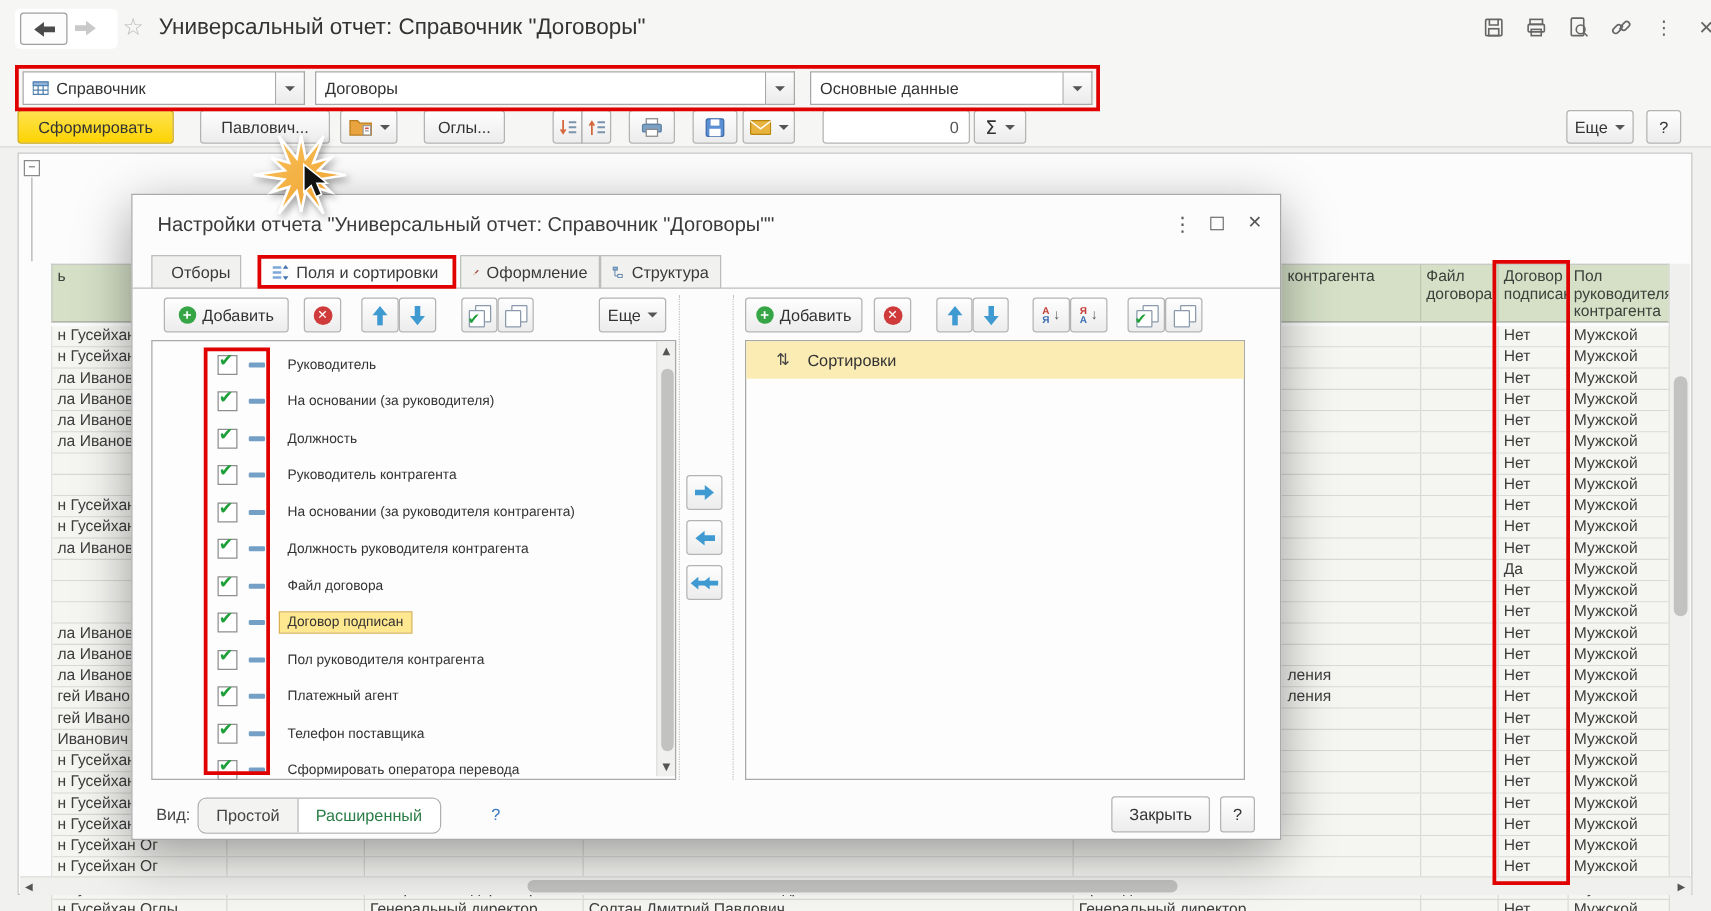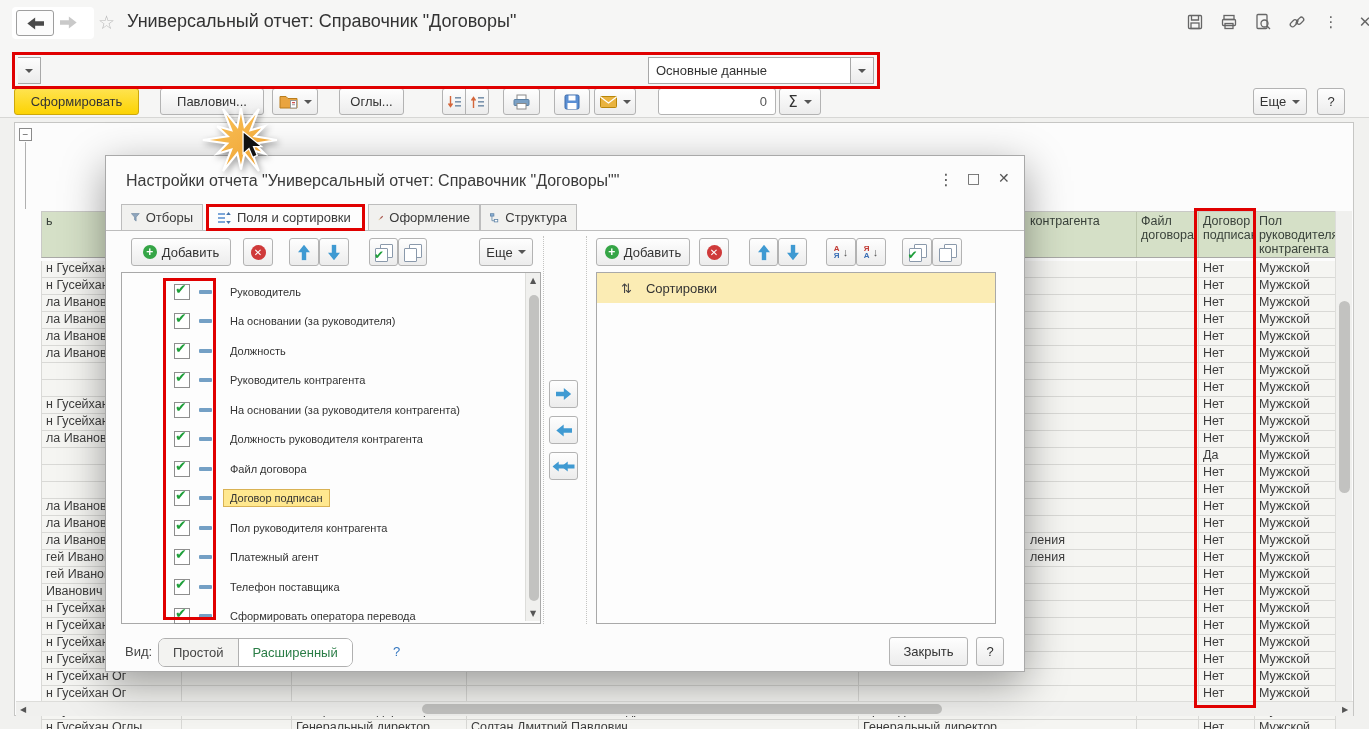--- a/index.html
+++ b/index.html
@@ -119,20 +119,38 @@
         <path d="M7.5 10.5 L10.5 7.5"></path>
         <rect x="1.8" y="8" width="8" height="4.6" rx="2.3" transform="rotate(-45 5.8 10.3)"></rect>
         <rect x="8.2" y="5.4" width="8" height="4.6" rx="2.3" transform="rotate(-45 12.2 7.7)"></rect>
         </svg>
       </span>
     <span class="wicon glyph" style="font-size:15px">⋮</span>
     <span class="wicon glyph" style="font-size:15px">✕</span>
   </div>
 
   <div class="abs combo" style="left:18px;top:57px;width:226px">
+    <div class="inp" style="flex:1">
+      <svg width="13" height="11" viewBox="0 0 13 11">
+        <rect x="0.5" y="0.5" width="12" height="10" fill="#fff" stroke="#4e7fae"></rect>
+        <rect x="0.5" y="0.5" width="12" height="3" fill="#8fb3d9" stroke="#4e7fae"></rect>
+        <line x1="4.5" y1="3.5" x2="4.5" y2="10.5" stroke="#4e7fae"></line>
+          <line x1="8.5" y1="3.5" x2="8.5" y2="10.5" stroke="#4e7fae"></line>
+        <line x1="0.5" y1="7" x2="12.5" y2="7" stroke="#4e7fae"></line>
+        </svg>
+      <span>Справочник</span>
+    </div>
+    <div class="dbtn">
+        <span class="caret"></span>
+      </div>
+  </div>
+  <div class="abs combo" style="left:252px;top:57px;width:384px">
+    <div class="inp" style="flex:1">
+      <span>Договоры</span>
+      </div>
     <div class="dbtn">
         <span class="caret"></span>
       </div>
   </div>
   <div class="abs combo" style="left:648px;top:57px;width:226px">
     <div class="inp" style="flex:1">
       <span>Основные данные</span>
       </div>
     <div class="dbtn">
         <span class="caret"></span>
@@ -525,21 +543,21 @@
 
   <div class="abs redbox" style="left:1194px;top:208px;width:62px;height:500px;z-index:5"></div>
 
   <div class="abs dialog">
     <div class="abs dlg-title" style="left:20px;top:16px">Настройки отчета "Универсальный отчет: Справочник "Договоры""</div>
     <div class="abs glyph" style="left:832px;top:14px;font-size:16px;color:#555">⋮</div>
     <div class="abs glyph" style="left:861px;top:14px;font-size:14px;color:#555">□</div>
     <div class="abs glyph" style="left:892px;top:14px;font-size:14px;color:#555">✕</div>
 
     <div class="dlg-line"></div>
-    <div class="tab" style="left:15px;width:82px">
+    <div class="tab" style="left:15px;width:72px">
       <svg width="11" height="11" viewBox="0 0 11 11">
         <path d="M0.5 0.5 h10 l-4 4.5 v5 l-2 -1.5 v-3.5 z" fill="#8fa6bd" stroke="#6d86a0" stroke-width="0.8"></path>
         </svg>
       <span>Отборы</span>
       </div>
     <div class="tab active" style="left:100px;width:159px">
       <svg width="13" height="12" viewBox="0 0 13 12">
         <rect x="0" y="1" width="7" height="2" fill="#7da7d9"></rect>
           <rect x="0" y="5" width="7" height="2" fill="#7da7d9"></rect>
         <rect x="0" y="9" width="7" height="2" fill="#7da7d9"></rect>

